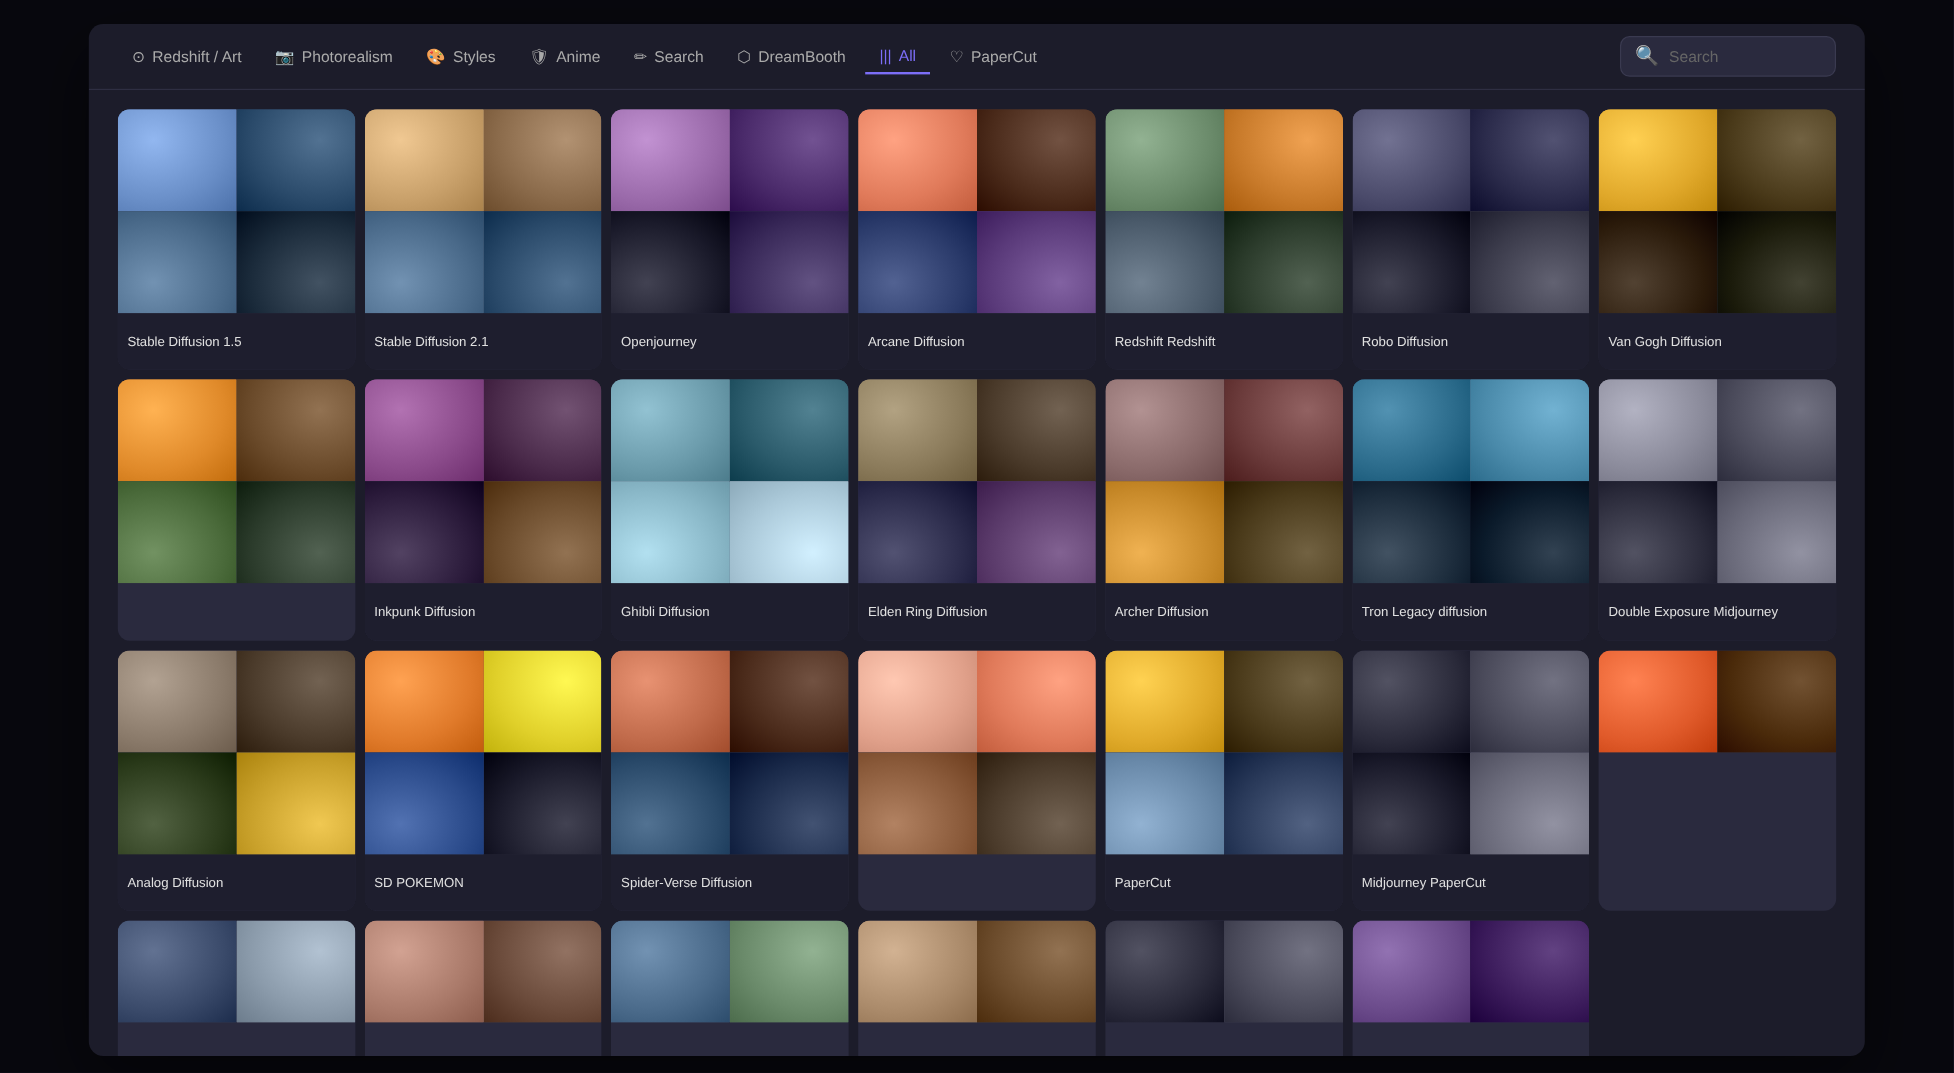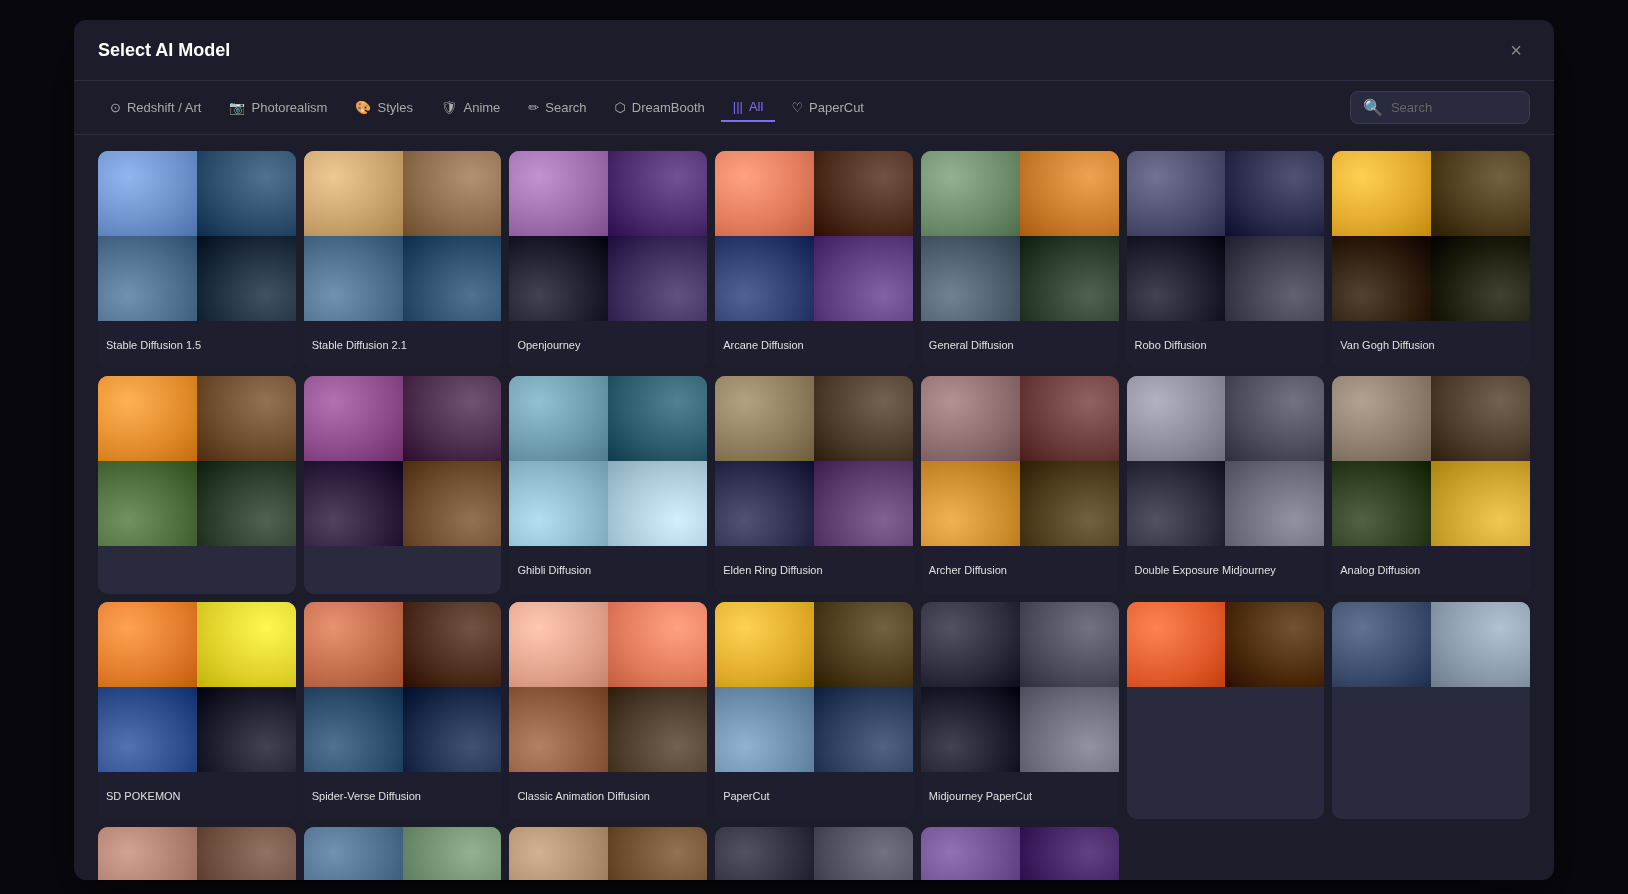--- a/index.html
+++ b/index.html
@@ -126,24 +126,20 @@
     }
 
     .nav-icon { font-size: 13px; }
   </style>
 </head>
 <body>
 
 <div class="modal-overlay">
   <div class="modal">
 
-    <div class="modal-header">
-      <span class="modal-title">Select AI Model</span>
-      <button class="close-btn">×</button>
-    </div>
 
     <div class="nav-bar">
       <button class="nav-item">
         <span class="nav-icon">⊙</span>
         <span>Redshift / Art</span>
       </button>
       <button class="nav-item">
         <span class="nav-icon">📷</span>
         <span>Photorealism</span>
       </button>
@@ -256,21 +252,21 @@
               <div class="card-image">
                 <div style="background: radial-gradient(at 70% 30%, rgb(240, 162, 82) 0%, rgb(200, 122, 42) 60%, rgb(170, 92, 12) 100%) rgb(200, 122, 42);"></div>
               </div>
               <div class="card-image">
                 <div style="background: radial-gradient(at 30% 70%, rgb(114, 130, 146) 0%, rgb(74, 90, 106) 60%, rgb(44, 60, 76) 100%) rgb(74, 90, 106);"></div>
               </div>
               <div class="card-image">
                 <div style="background: radial-gradient(at 70% 70%, rgb(82, 98, 82) 0%, rgb(42, 58, 42) 60%, rgb(12, 28, 12) 100%) rgb(42, 58, 42);"></div>
               </div>
             </div>
-            <div class="card-label">General Diffusion</div>
+            <div class="card-label">Redshift Redshift</div>
           </div>
           <div class="model-card">
             <div class="card-images">
               <div class="card-image">
                 <div style="background: radial-gradient(at 30% 30%, rgb(114, 114, 146) 0%, rgb(74, 74, 106) 60%, rgb(44, 44, 76) 100%) rgb(74, 74, 106);"></div>
               </div>
               <div class="card-image">
                 <div style="background: radial-gradient(at 70% 30%, rgb(82, 82, 114) 0%, rgb(42, 42, 74) 60%, rgb(12, 12, 44) 100%) rgb(42, 42, 74);"></div>
               </div>
               <div class="card-image">
@@ -323,20 +319,21 @@
               <div class="card-image">
                 <div style="background: radial-gradient(at 70% 30%, rgb(114, 82, 114) 0%, rgb(74, 42, 74) 60%, rgb(44, 12, 44) 100%) rgb(74, 42, 74);"></div>
               </div>
               <div class="card-image">
                 <div style="background: radial-gradient(at 30% 70%, rgb(82, 66, 98) 0%, rgb(42, 26, 58) 60%, rgb(12, 0, 28) 100%) rgb(42, 26, 58);"></div>
               </div>
               <div class="card-image">
                 <div style="background: radial-gradient(at 70% 70%, rgb(146, 114, 82) 0%, rgb(106, 74, 42) 60%, rgb(76, 44, 12) 100%) rgb(106, 74, 42);"></div>
               </div>
             </div>
+            <div class="card-label">Inkpunk Diffusion</div>
           </div>
           <div class="model-card">
             <div class="card-images">
               <div class="card-image">
                 <div style="background: radial-gradient(at 30% 30%, rgb(146, 194, 210) 0%, rgb(106, 154, 170) 60%, rgb(76, 124, 140) 100%) rgb(106, 154, 170);"></div>
               </div>
               <div class="card-image">
                 <div style="background: radial-gradient(at 70% 30%, rgb(82, 130, 146) 0%, rgb(42, 90, 106) 60%, rgb(12, 60, 76) 100%) rgb(42, 90, 106);"></div>
               </div>
               <div class="card-image">
@@ -378,20 +375,37 @@
               </div>
               <div class="card-image">
                 <div style="background: radial-gradient(at 70% 70%, rgb(114, 98, 66) 0%, rgb(74, 58, 26) 60%, rgb(44, 28, 0) 100%) rgb(74, 58, 26);"></div>
               </div>
             </div>
             <div class="card-label">Archer Diffusion</div>
           </div>
           <div class="model-card">
             <div class="card-images">
               <div class="card-image">
+                <div style="background: radial-gradient(at 30% 30%, rgb(82, 146, 178) 0%, rgb(42, 106, 138) 60%, rgb(12, 76, 108) 100%) rgb(42, 106, 138);"></div>
+              </div>
+              <div class="card-image">
+                <div style="background: radial-gradient(at 70% 30%, rgb(114, 178, 210) 0%, rgb(74, 138, 170) 60%, rgb(44, 108, 140) 100%) rgb(74, 138, 170);"></div>
+              </div>
+              <div class="card-image">
+                <div style="background: radial-gradient(at 30% 70%, rgb(66, 82, 98) 0%, rgb(26, 42, 58) 60%, rgb(0, 12, 28) 100%) rgb(26, 42, 58);"></div>
+              </div>
+              <div class="card-image">
+                <div style="background: radial-gradient(at 70% 70%, rgb(50, 66, 82) 0%, rgb(10, 26, 42) 60%, rgb(0, 0, 12) 100%) rgb(10, 26, 42);"></div>
+              </div>
+            </div>
+            <div class="card-label">Tron Legacy diffusion</div>
+          </div>
+          <div class="model-card">
+            <div class="card-images">
+              <div class="card-image">
                 <div style="background: radial-gradient(at 30% 30%, rgb(178, 178, 194) 0%, rgb(138, 138, 154) 60%, rgb(108, 108, 124) 100%) rgb(138, 138, 154);"></div>
               </div>
               <div class="card-image">
                 <div style="background: radial-gradient(at 70% 30%, rgb(114, 114, 130) 0%, rgb(74, 74, 90) 60%, rgb(44, 44, 60) 100%) rgb(74, 74, 90);"></div>
               </div>
               <div class="card-image">
                 <div style="background: radial-gradient(at 30% 70%, rgb(82, 82, 98) 0%, rgb(42, 42, 58) 60%, rgb(12, 12, 28) 100%) rgb(42, 42, 58);"></div>
               </div>
               <div class="card-image">
                 <div style="background: radial-gradient(at 70% 70%, rgb(146, 146, 162) 0%, rgb(106, 106, 122) 60%, rgb(76, 76, 92) 100%) rgb(106, 106, 122);"></div>
@@ -458,21 +472,20 @@
               <div class="card-image">
                 <div style="background: radial-gradient(at 70% 30%, rgb(255, 162, 130) 0%, rgb(224, 122, 90) 60%, rgb(194, 92, 60) 100%) rgb(224, 122, 90);"></div>
               </div>
               <div class="card-image">
                 <div style="background: radial-gradient(at 30% 70%, rgb(178, 130, 98) 0%, rgb(138, 90, 58) 60%, rgb(108, 60, 28) 100%) rgb(138, 90, 58);"></div>
               </div>
               <div class="card-image">
                 <div style="background: radial-gradient(at 70% 70%, rgb(114, 98, 82) 0%, rgb(74, 58, 42) 60%, rgb(44, 28, 12) 100%) rgb(74, 58, 42);"></div>
               </div>
             </div>
-            <div class="card-label">Classic Animation Diffusion</div>
           </div>
           <div class="model-card">
             <div class="card-images">
               <div class="card-image">
                 <div style="background: radial-gradient(at 30% 30%, rgb(255, 210, 82) 0%, rgb(224, 170, 42) 60%, rgb(194, 140, 12) 100%) rgb(224, 170, 42);"></div>
               </div>
               <div class="card-image">
                 <div style="background: radial-gradient(at 70% 30%, rgb(114, 98, 66) 0%, rgb(74, 58, 26) 60%, rgb(44, 28, 0) 100%) rgb(74, 58, 26);"></div>
               </div>
               <div class="card-image">

